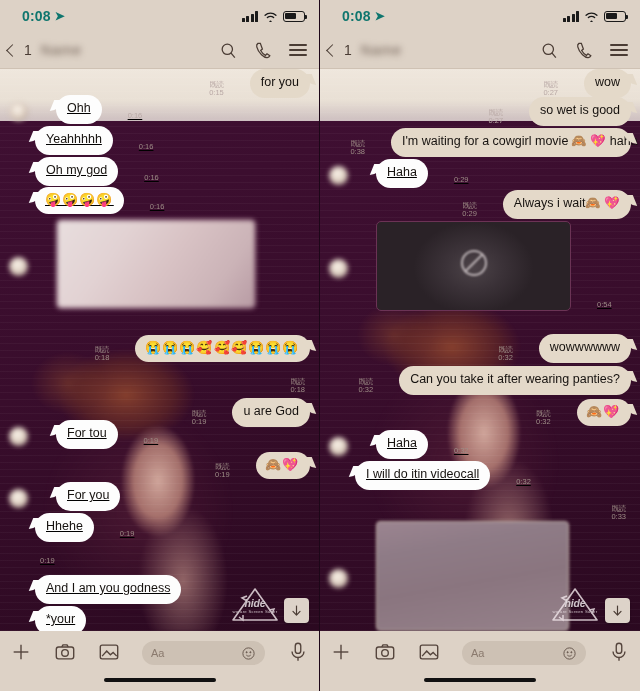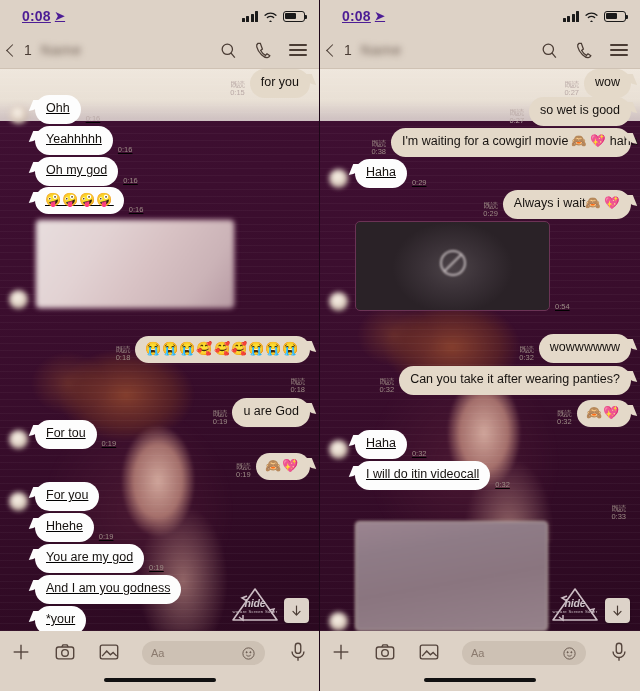--- a/index.html
+++ b/index.html
@@ -9,21 +9,21 @@
     background:#2e0a26;
   }
   .screens { display:flex; width:640px; height:691px; }
   .phone { position:relative; width:320px; height:691px; overflow:hidden; background:#3a0d2e; }
   .phone.left  { border-right:1px solid #1d0718; }
 
   
   .statusbar {
     position:relative; z-index:40; height:32px; background:#ddd2c6;
     display:flex; align-items:center; justify-content:space-between;
-    padding:0 14px 0 22px; color:#4c1d95;text-decoration:underline;
+    padding:0 14px 0 22px; color:#0f766e;
   }
   .sb-time { font-size:14px; font-weight:bold; letter-spacing:.2px; display:flex; align-items:center; gap:4px;}
   .sb-loc { font-size:12px; transform:rotate(0deg); }
   .sb-right { display:flex; align-items:center; gap:5px; }
   .bars { display:flex; align-items:flex-end; gap:1.5px; height:11px; }
   .bars i { width:3px; background:#1a1a1a; border-radius:.5px; display:block; }
   .bars i:nth-child(1){height:4px;} .bars i:nth-child(2){height:6px;}
   .bars i:nth-child(3){height:8px;} .bars i:nth-child(4){height:11px;}
   .batt { width:22px; height:11px; border:1.4px solid #1a1a1a; border-radius:3px; position:relative; padding:1.3px; }
   .batt::after { content:""; position:absolute; right:-3.2px; top:3.2px; width:2px; height:4px; background:#1a1a1a; border-radius:0 1px 1px 0; }
@@ -71,21 +71,21 @@
   .portrait.small { left:14px; bottom:88px; width:235px; height:260px; }
   
   .scanlines {
     position:absolute; inset:0;
     background:repeating-linear-gradient(0deg, rgba(255,255,255,.035) 0 1px, rgba(0,0,0,0) 1px 7px);
     pointer-events:none;
   }
 
   .msgs { position:absolute; inset:0; z-index:5; padding:0 9px; }
 
-  .row { display:flex; align-items:flex-end; margin-bottom:6px; position:absolute; }
+  .row { display:flex; align-items:center; margin-bottom:6px; position:absolute;gap:21px; }
   .row.in  { left:9px;  justify-content:flex-start;text-decoration:underline; }
   .row.out { right:9px; justify-content:flex-end; flex-direction:row; }
 
   .avatar {
     width:19px; height:19px; border-radius:50%;
     background:radial-gradient(circle at 42% 38%, #f3ece2, #cdbdae 60%, #9d8d84);
     filter:blur(2.6px); flex:none; margin-top:4px; margin-right:7px;
   }
   .avatar.ph { background:radial-gradient(circle at 45% 40%, #fdf7ee, #d9c9bb 55%, #7a6a63); }
 
@@ -309,21 +309,20 @@
           <span class="avatar ph"></span>
           <div class="bubble white">For you</div>
         </div>
 
         <div class="row in" style="top:444px; left:35px;">
           <div class="bubble white">Hhehe</div>
           <div class="meta dark">0:19</div>
         </div>
 
         <div class="row in" style="top:475px; left:35px;">
-          <div class="bubble white">You are my god</div>
           <div class="meta dark">0:19</div>
         </div>
 
         <div class="row in" style="top:506px; left:35px;">
           <div class="bubble white">And I am you godness</div>
         </div>
 
         <div class="row in" style="top:537px; left:35px;">
           <div class="bubble white">*your</div>
         </div>

